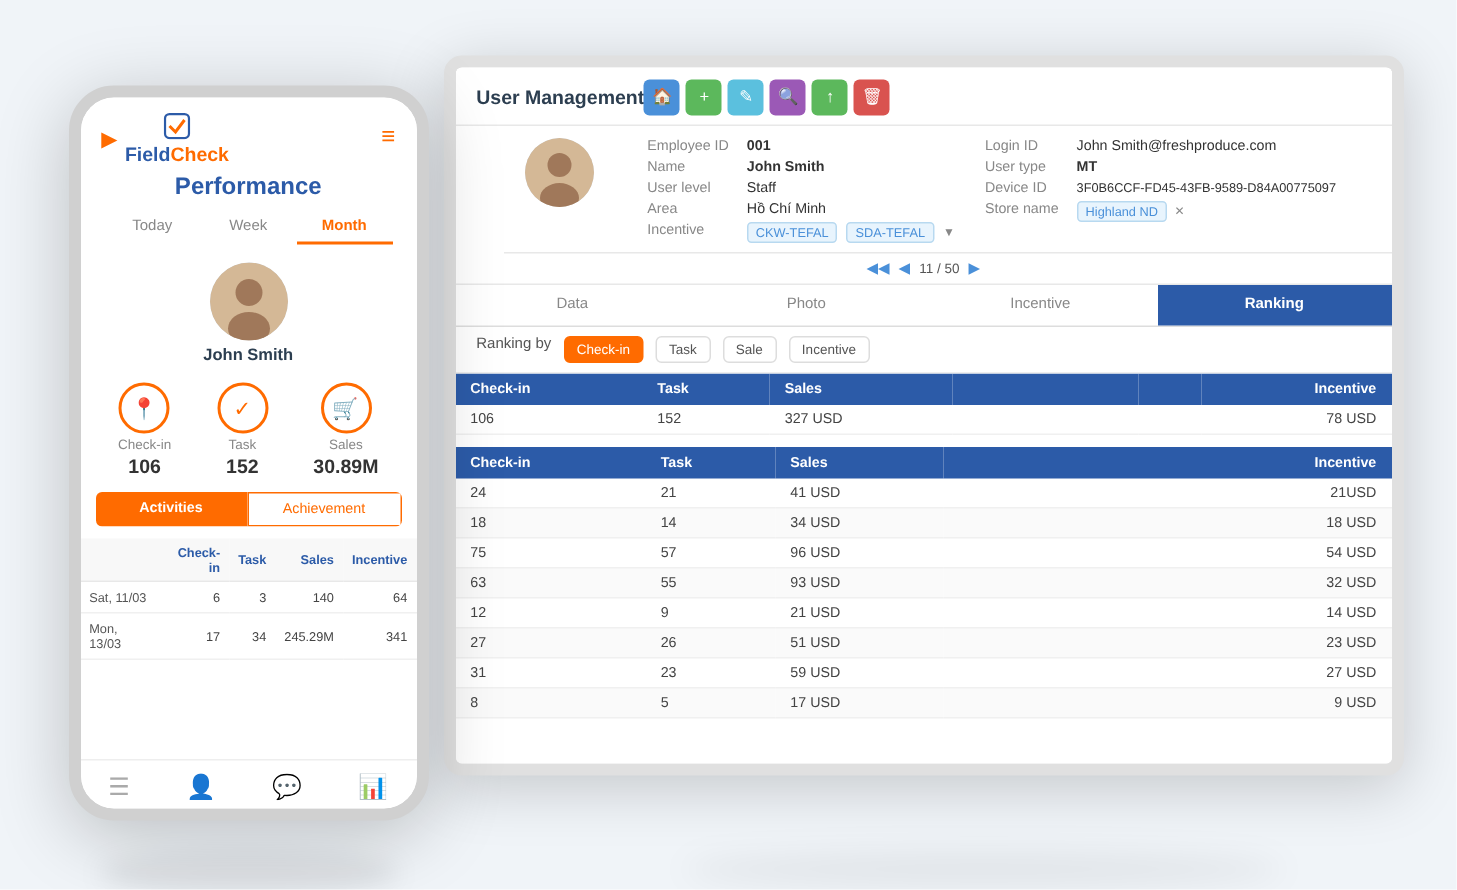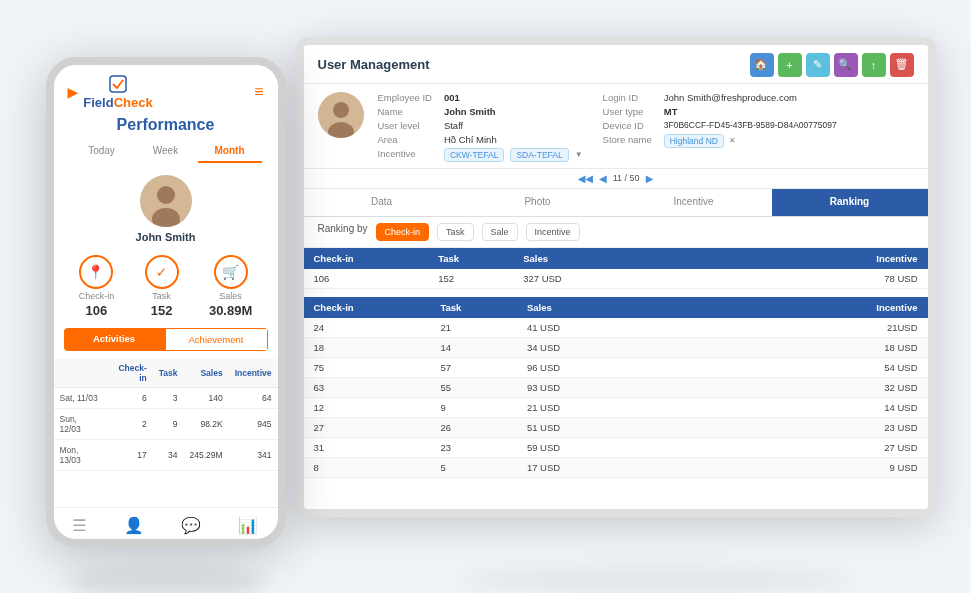--- a/index.html
+++ b/index.html
@@ -42,21 +42,21 @@
       overflow: hidden;
     }
 
     
     .tablet-toolbar {
       background: #fff;
       padding: 8px 14px 6px;
       border-bottom: 1px solid #e8e8e8;
       display: flex;
       align-items: center;
-      justify-content: space-between;
+      justify-content: flex-start;
     }
 
     .tablet-title {
       font-size: 13px;
       font-weight: 600;
       color: #2c3e50;
     }
 
     .toolbar-icons {
       display: flex;
@@ -72,23 +72,24 @@
       justify-content: center;
       font-size: 11px;
       color: #fff;
       cursor: pointer;
     }
 
     
     .user-info-row {
       display: flex;
       padding: 8px 14px 6px;
-      gap: 14px;
+      gap: 36px;
       border-bottom: 1px solid #e8e8e8;
       font-size: 10px;
+      margin-left: 32px;
     }
 
     .user-avatar-area {
       display: flex;
       align-items: flex-start;
       gap: 10px;
     }
 
     .user-avatar-img {
       width: 46px;
@@ -809,27 +810,20 @@
         </thead>
         <tbody id="phone-table-body">
         <tr>
       <td>Sat, 11/03</td>
       <td>6</td>
       <td>3</td>
       <td>140</td>
       <td>64</td>
     </tr>
             <tr>
-      <td>Sun, 12/03</td>
-      <td>2</td>
-      <td>9</td>
-      <td>98.2K</td>
-      <td>945</td>
-    </tr>
-            <tr>
       <td>Mon, 13/03</td>
       <td>17</td>
       <td>34</td>
       <td>245.29M</td>
       <td>341</td>
     </tr>
           </tbody>
       </table>
 
       <div class="phone-nav">

